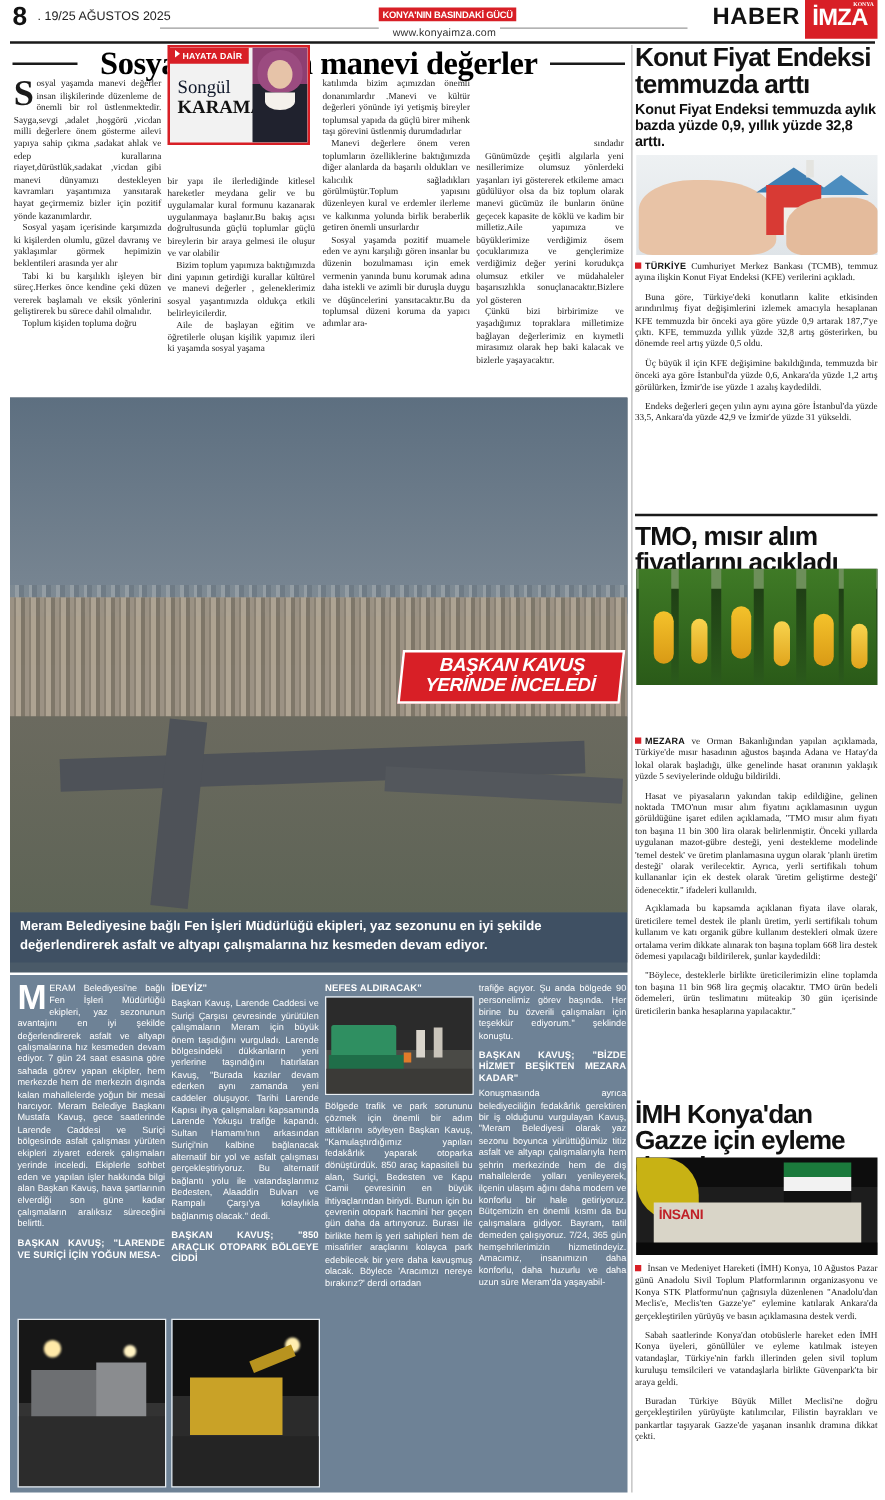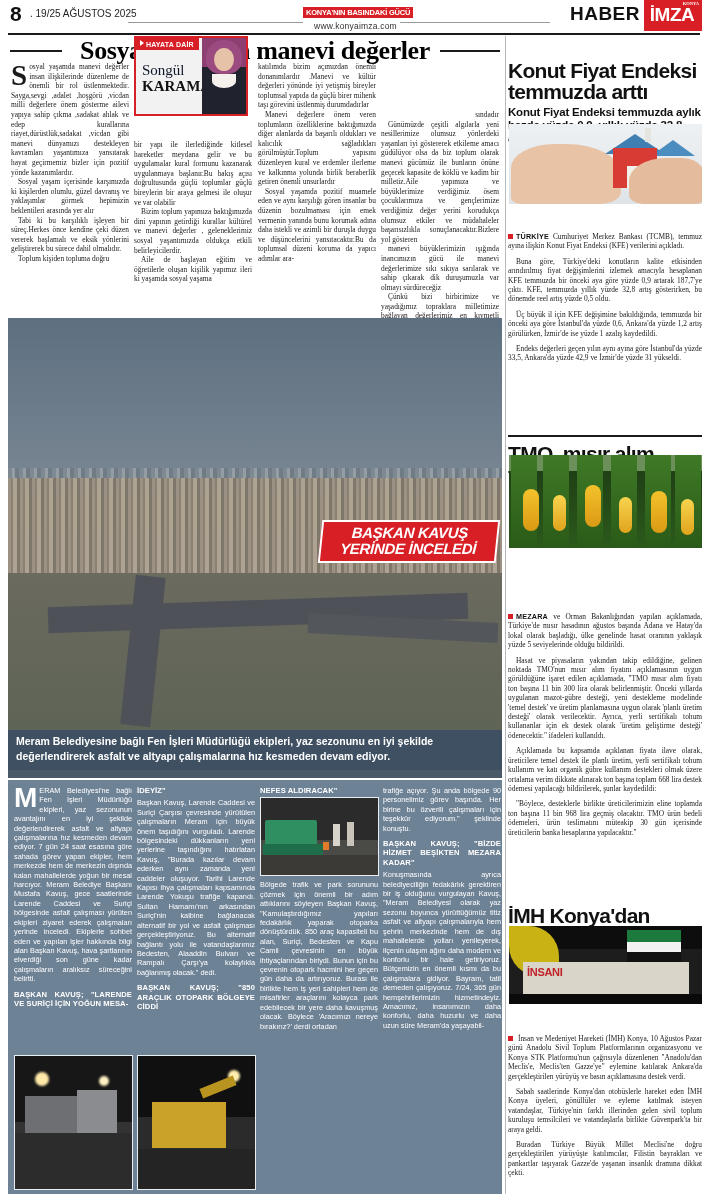--- a/index.html
+++ b/index.html
@@ -161,21 +161,21 @@
   .photo-rally{position:absolute;left:509px;top:926px;width:193px;height:78px;overflow:hidden;
      background:linear-gradient(#0d0d0d 0 30%, #1d1d1d 30% 100%);}
   .pr-ban{position:absolute;left:14px;top:36px;width:166px;height:34px;background:#d9d5c8;}
   .pr-ban-txt{position:absolute;left:18px;top:40px;font-family:"Liberation Sans",sans-serif;font-weight:bold;
      font-size:11px;color:#c02027;letter-spacing:-0.3px;}
   .pr-flag{position:absolute;left:118px;top:4px;width:54px;height:34px;background:
      linear-gradient(#1b7a3c 0 34%, #f2f2f2 34% 66%, #111 66% 100%);}
   .pr-leaf{position:absolute;left:0;top:0;width:50px;height:50px;background:#c8b214;border-radius:0 60% 0 60%;}
   .pr-crowd{position:absolute;left:0;bottom:0;width:193px;height:10px;background:#0a0a0a;}
 
-  .rail-sec{position:absolute;left:0;width:194px;margin-top:24px;}
+  .rail-sec{position:absolute;left:0;width:194px;}
 </style>
 </head>
 <body>
 
 <div class="page">
 
   <div class="masthead">
     <div class="mh-page-num">8</div>
     <div class="mh-date">. 19/25 AĞUSTOS 2025</div>
     <div class="mh-rule-l"></div>
@@ -210,21 +210,20 @@
         <p>Aile de başlayan eğitim ve öğretilerle oluşan kişilik yapımız ileri ki yaşamda sosyal yaşama</p>
       </div>
       <div class="op-col op-col3">
         <p style="text-indent:0">katılımda bizim açımızdan önemli donanımlardır .Manevi ve kültür değerleri yönünde iyi yetişmiş bireyler toplumsal yapıda da güçlü birer mihenk taşı görevini üstlenmiş durumdadırlar</p>
         <p>Manevi değerlere önem veren toplumların özelliklerine baktığımızda diğer alanlarda da başarılı oldukları ve kalıcılık sağladıkları görülmüştür.Toplum yapısını düzenleyen kural ve erdemler ilerleme ve kalkınma yolunda birlik beraberlik getiren önemli unsurlardır</p>
         <p>Sosyal yaşamda pozitif muamele eden ve aynı karşılığı gören insanlar bu düzenin bozulmaması için emek vermenin yanında bunu korumak adına daha istekli ve azimli bir duruşla duygu ve düşüncelerini yansıtacaktır.Bu da toplumsal düzeni koruma da yapıcı adımlar ara-</p>
       </div>
       <div class="op-col op-col4">
         <p class="firstline">sındadır</p>
         <p>Günümüzde çeşitli algılarla yeni nesillerimize olumsuz yönlerdeki yaşanları iyi göstererek etkileme amacı güdülüyor olsa da biz toplum olarak manevi gücümüz ile bunların önüne geçecek kapasite de köklü ve kadim bir milletiz.Aile yapımıza ve büyüklerimize verdiğimiz ösem çocuklarımıza ve gençlerimize verdiğimiz değer yerini korudukça olumsuz etkiler ve müdahaleler başarısızlıkla sonuçlanacaktır.Bizlere yol gösteren</p>
-        <p>manevi büyüklerimizin ışığında inancımızın gücü ile manevi değerlerimize sıkı sıkıya sarılarak ve sahip çıkarak dik duruşumuzla var olmayı sürdüreceğiz</p>
         <p>Çünkü bizi birbirimize ve yaşadığımız topraklara milletimize bağlayan değerlerimiz en kıymetli mirasımız olarak hep baki kalacak ve bizlerle yaşayacaktır.</p>
       </div>
     </div>
   </div>
 
   <div class="author-card">
     <div class="ac-label"><span class="sq"></span><span>HAYATA DAİR</span></div>
     <div class="ac-name1">Songül</div>
     <div class="ac-name2">KARAMAN</div>
     <div class="ac-photo">

